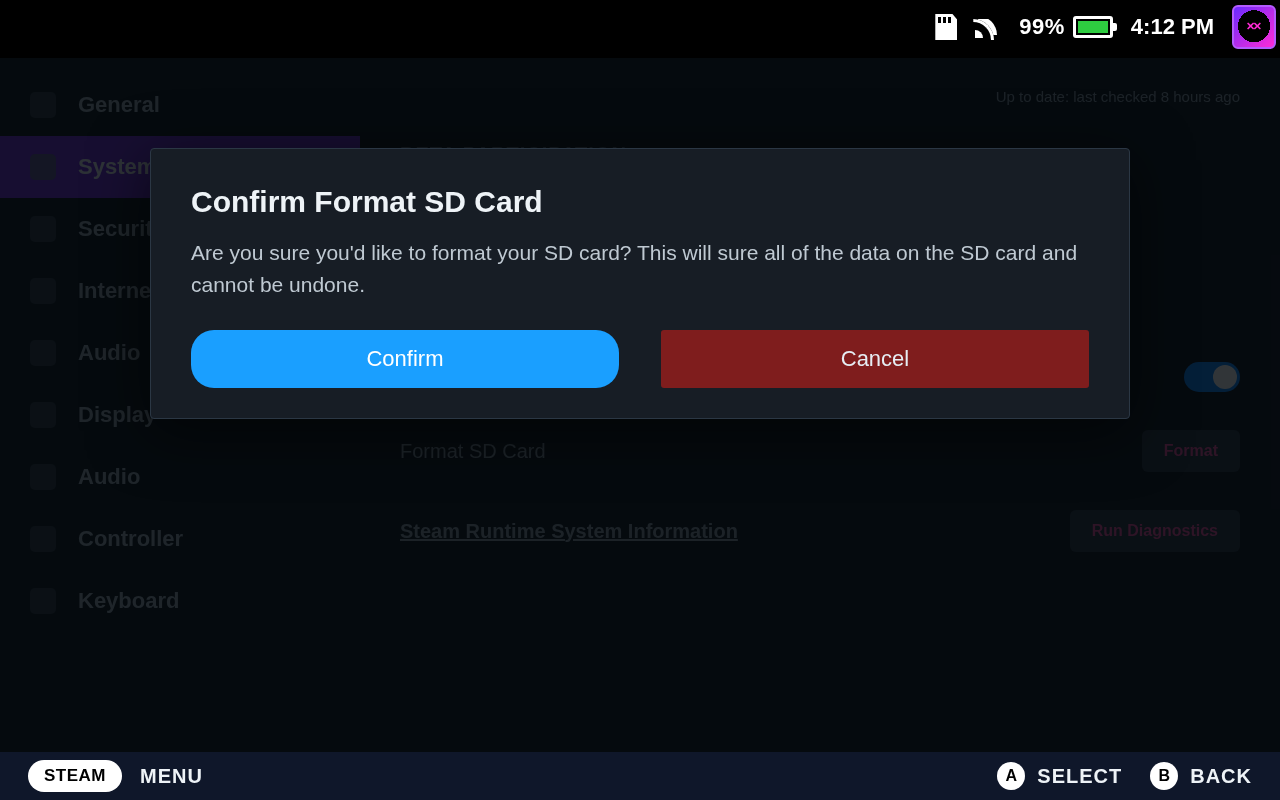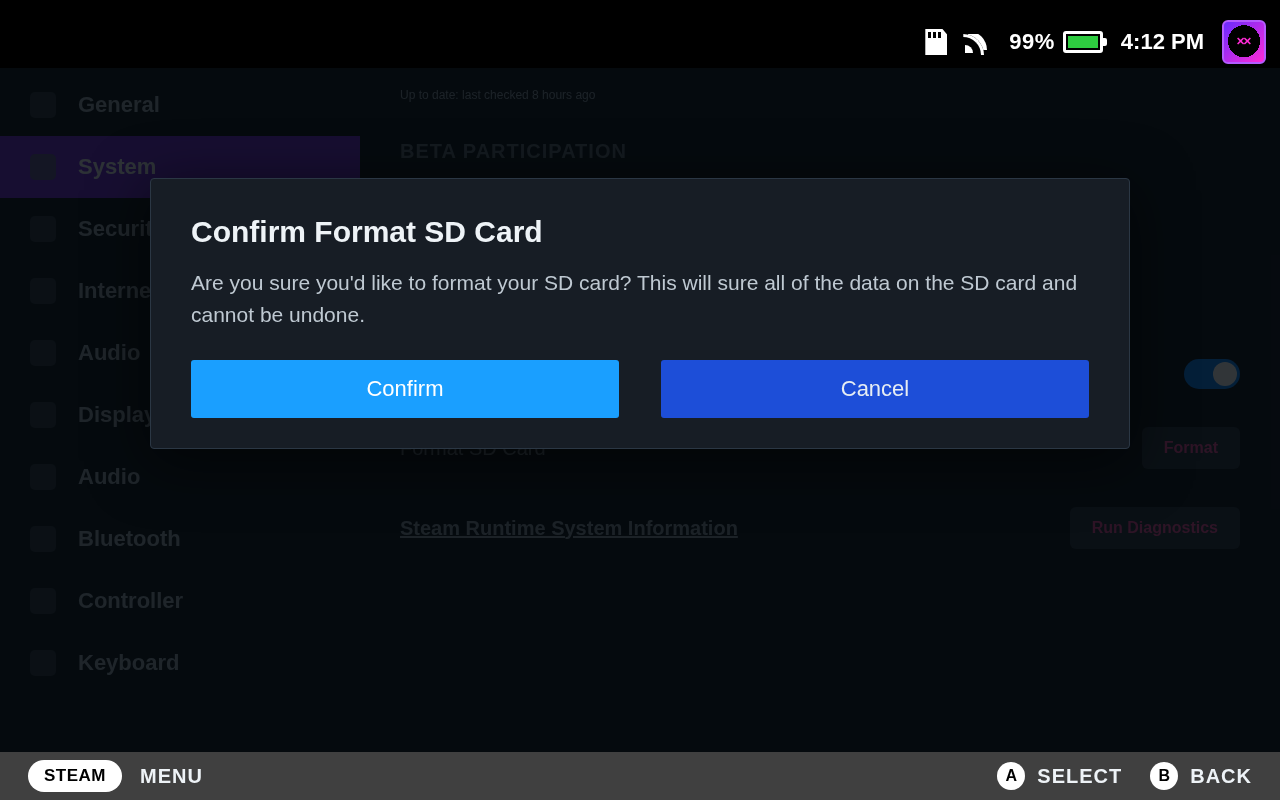--- a/index.html
+++ b/index.html
@@ -7,27 +7,27 @@
   body {
     background: #000;
     font-family: -apple-system, "Segoe UI", Arial, sans-serif;
     color: #fff;
     position: relative;
   }
 
   
   .statusbar {
     position: absolute;
-    top: 16px; left: 0; right: 0;
+    top: 1px; left: 0; right: 0;
     height: 52px;
     background: #000;
     display: flex;
     align-items: center;
     justify-content: flex-end;
-    padding: 0 14px 0 20px;
+    padding: 0 4px 0 20px;
     gap: 18px;
     z-index: 30;
   }
   .status-item { display: flex; align-items: center; gap: 8px; font-size: 22px; font-weight: 600; color: #fff; }
   .battery-pct { font-size: 22px; font-weight: 600; letter-spacing: .5px; }
   .clock { font-size: 22px; font-weight: 600; }
   .avatar {
     width: 44px; height: 44px; border-radius: 6px;
     background:
       radial-gradient(circle at 50% 48%, #000 0 16px, transparent 16px),
@@ -116,47 +116,47 @@
     position: absolute; inset: 0; background: rgba(4,8,12,.82); z-index: 20;
   }
 
   
   .modal-center {
     position: absolute; top: 58px; left: 0; right: 0; bottom: 48px;
     display: flex; align-items: flex-start; justify-content: center;
     z-index: 25;
   }
   .modal {
-    margin-top: 120px;
+    margin-top: 90px;
     width: 980px;
     background: #171d25;
     border: 1px solid #2b3744;
     border-radius: 4px;
     padding: 36px 40px 30px;
     box-shadow: 0 12px 60px rgba(0,0,0,.6);
   }
   .modal h1 {
     font-size: 30px; font-weight: 700; color: #eef3f7; margin-bottom: 18px;
   }
   .modal p {
     font-size: 21px; line-height: 1.5; color: #bfc9d2; margin-bottom: 30px;
   }
   .btn-row { display: flex; gap: 42px; }
   .btn {
     flex: 1; height: 58px; border: none; border-radius: 3px;
     font-size: 22px; font-weight: 500; cursor: pointer;
     display: flex; align-items: center; justify-content: center;
   }
-  .btn.primary { background: #1a9fff; color: #fff; }
-  .btn.secondary { background: #1d4ed8; color: #e6edf3; }
+  .btn.primary { background: #1a9fff; color: #fff; border-radius: 23px; }
+  .btn.secondary { background: #7f1d1d; color: #e6edf3; }
 
   
   .footer {
     position: absolute; left: 0; right: 0; bottom: 0; height: 48px;
-    background: #404040; display: flex; align-items: center; justify-content: space-between;
+    background: #0f172a; display: flex; align-items: center; justify-content: space-between;
     padding: 0 28px; z-index: 30;
     font-weight: 700;
   }
   .footer-left { display: flex; align-items: center; gap: 18px; }
   .steam-pill {
     background: #fff; color: #000; border-radius: 20px;
     padding: 6px 16px; font-size: 17px; font-weight: 800; letter-spacing: .5px;
   }
   .footer-label { color: #eef3f7; font-size: 20px; letter-spacing: 1px; }
   .footer-right { display: flex; align-items: center; gap: 28px; }
@@ -206,33 +206,29 @@
     <div class="nav-item">
         <span class="nav-icon"></span>
         <span>Display</span>
       </div>
     <div class="nav-item">
         <span class="nav-icon"></span>
         <span>Audio</span>
       </div>
     <div class="nav-item">
         <span class="nav-icon"></span>
-        <span>Bluetooth</span>
-      </div>
-    <div class="nav-item">
-        <span class="nav-icon"></span>
         <span>Controller</span>
       </div>
     <div class="nav-item">
         <span class="nav-icon"></span>
         <span>Keyboard</span>
       </div>
   </div>
   <div class="content">
-    <div style="font-size:12px;">Up to date: last checked 8 hours ago</div>
+    <div style="font-size:15px;text-align:right;">Up to date: last checked 8 hours ago</div>
     <div class="hdr">BETA PARTICIPATION</div>
     <div style="height:120px"></div>
     <div class="row">
       <span style="font-size:20px;">&nbsp;</span>
       <div class="toggle"></div>
     </div>
     <div class="row">
       <span style="font-size:20px;">Format SD Card</span>
       <div class="pill-btn">Format</div>
     </div>

